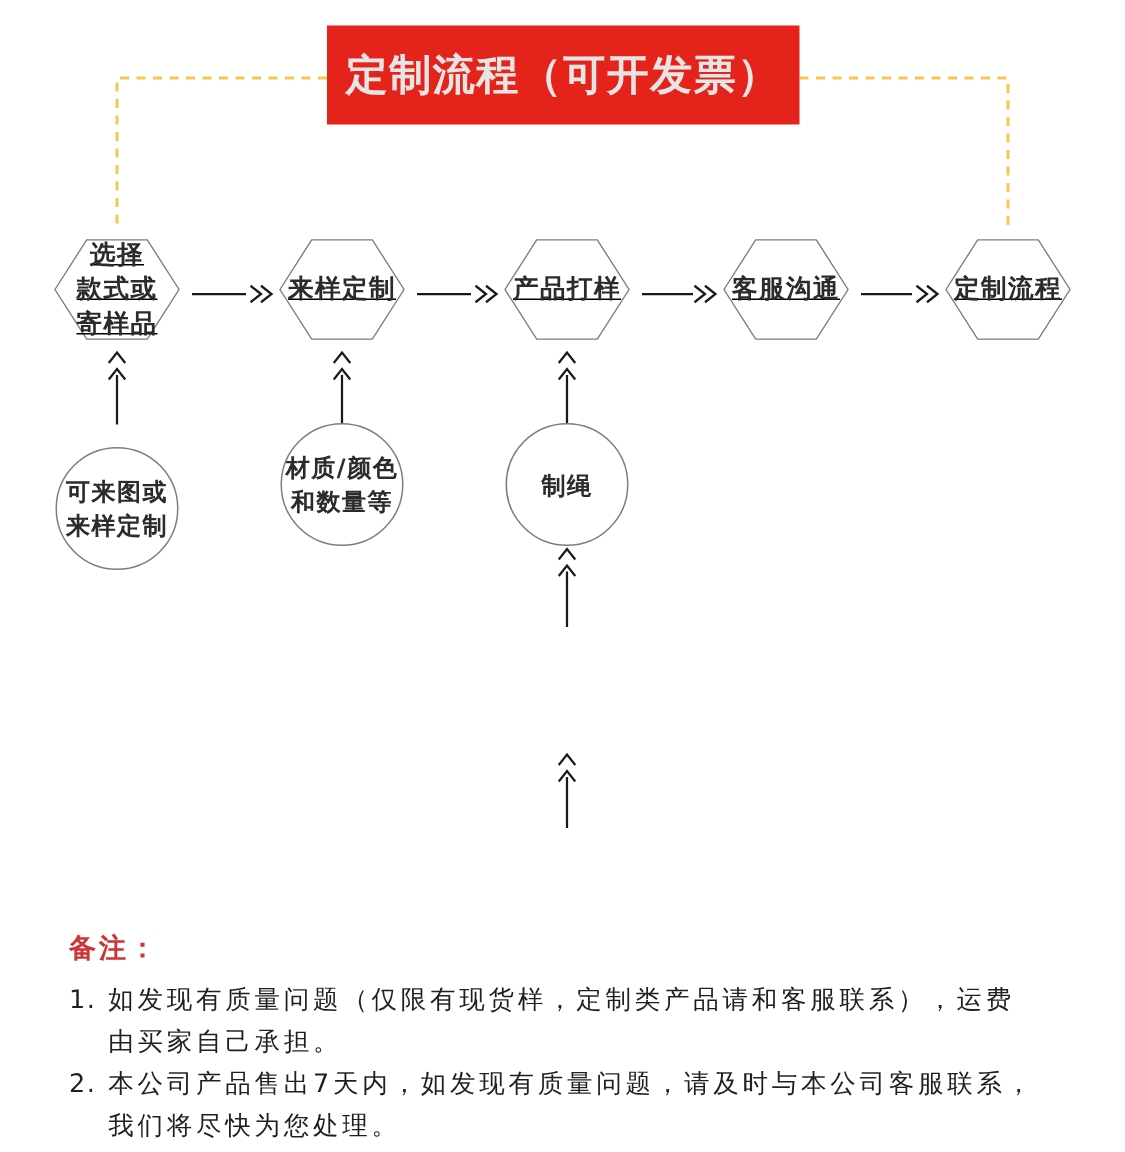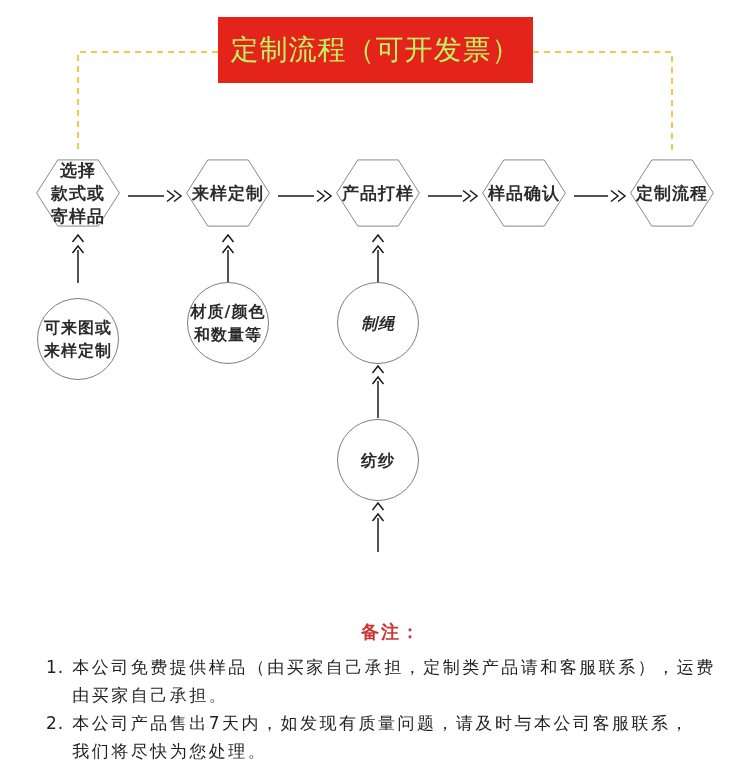--- a/index.html
+++ b/index.html
@@ -25,23 +25,23 @@
     position: absolute;
     left: 218px; top: 17px;
     width: 315px; height: 66px;
     background: #E4231B;
     display: flex;
     align-items: center;
     justify-content: center;
     z-index: 2;
   }
   .banner .title {
-    color: #bef264;
+    color: #e5e5e5;
     font-size: 28px;
-    font-weight: normal;
+    font-weight: bold;
     letter-spacing: 1px;
     white-space: nowrap;
   }
 
   .node {
     position: absolute;
     z-index: 2;
     display: flex;
     align-items: center;
     justify-content: center;
@@ -55,21 +55,21 @@
     position: relative;
     color: #2b2b2b;
     font-size: 17px;
     font-weight: 600;
     letter-spacing: 1px;
     line-height: 23px;
     text-align: center;
     white-space: pre-line;
   }
 
-  .hex { width: 92px; height: 68px; }
+  .hex { width: 92px; height: 68px; text-decoration: underline; }
 
   .circle {
     width: 82px; height: 82px;
     border: 1px solid #7d7d7d;
     border-radius: 50%;
     background: #ffffff;
   }
   .circle .label { font-size: 16px; }
 
   .notes {
@@ -77,21 +77,20 @@
     left: 46px; top: 620px;
     width: 690px;
     z-index: 2;
   }
   .notes-heading {
     color: #CE3434;
     font-size: 18px;
     font-weight: bold;
     letter-spacing: 2px;
     margin-bottom: 9px;
-    text-align: center;
   }
   .note-item {
     display: flex;
     align-items: flex-start;
     color: #1f1f1f;
     font-size: 17px;
     line-height: 28px;
   }
   .note-num {
     flex: 0 0 auto;
@@ -183,49 +182,46 @@
   <div class="node hex" style="left:332px; top:159px;">
     <svg class="shape" viewBox="0 0 92 74">
       <polygon points="1,37 24,1 68,1 91,37 68,73 24,73" fill="#ffffff" stroke="#7d7d7d" stroke-width="1"></polygon>
     </svg>
     <span class="label">产品打样</span>
   </div>
   <div class="node hex" style="left:478px; top:159px;">
     <svg class="shape" viewBox="0 0 92 74">
       <polygon points="1,37 24,1 68,1 91,37 68,73 24,73" fill="#ffffff" stroke="#7d7d7d" stroke-width="1"></polygon>
     </svg>
-    <span class="label">样品确认</span>
+    <span class="label">客服沟通</span>
   </div>
   <div class="node hex" style="left:626px; top:159px;">
     <svg class="shape" viewBox="0 0 92 74">
       <polygon points="1,37 24,1 68,1 91,37 68,73 24,73" fill="#ffffff" stroke="#7d7d7d" stroke-width="1"></polygon>
     </svg>
     <span class="label">定制流程</span>
   </div>
 
   <div class="node circle" style="left:37px; top:298px;">
     <span class="label">可来图或
 来样定制</span>
   </div>
   <div class="node circle" style="left:187px; top:282px;">
     <span class="label">材质/颜色
 和数量等</span>
   </div>
-  <div class="node circle" style="left:337px; top:282px;font-style:italic;">
+  <div class="node circle" style="left:337px; top:282px;">
     <span class="label">制绳</span>
-  </div>
-  <div class="node circle" style="left:337px; top:419px;">
-    <span class="label">纺纱</span>
   </div>
 
   <div class="notes">
     <div class="notes-heading">备注：</div>
     <div class="note-item">
       <span class="note-num">1.</span>
-      <span class="note-text">本公司免费提供样品（由买家自己承担，定制类产品请和客服联系），运费
+      <span class="note-text">如发现有质量问题（仅限有现货样，定制类产品请和客服联系），运费
 由买家自己承担。</span>
     </div>
     <div class="note-item">
       <span class="note-num">2.</span>
       <span class="note-text">本公司产品售出7天内，如发现有质量问题，请及时与本公司客服联系，
 我们将尽快为您处理。</span>
     </div>
   </div>
 
 </div>

